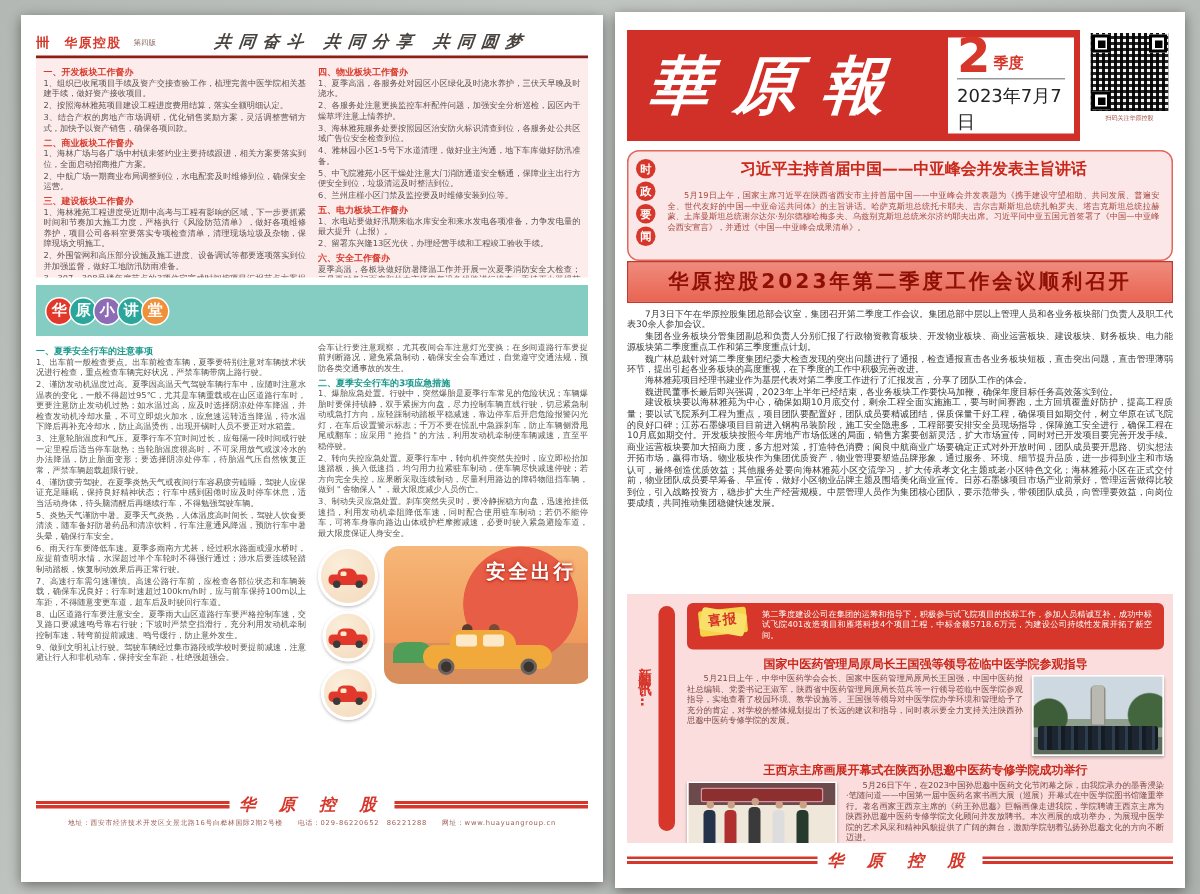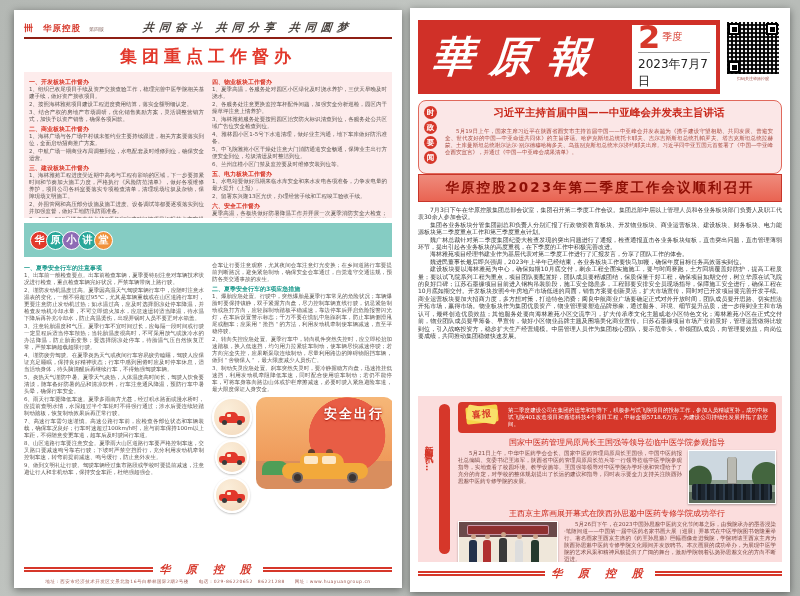--- a/index.html
+++ b/index.html
@@ -67,21 +67,21 @@
   .bwin{position:absolute;bottom:19px;left:22px;width:14px;height:8px;background:#fde8c8;border-radius:2px;box-shadow:18px 0 0 #fde8c8;}
   .head1{position:absolute;bottom:27px;left:26px;width:7px;height:7px;background:#5a3b2e;border-radius:50%;box-shadow:18px 0 0 #7a4a35;}
 
   
   .mastrow{display:flex;gap:4px;}
   .mast{flex:1;background:#d03028;height:74px;display:flex;align-items:center;padding:4px 4px 4px 14px;}
   .masttitle{flex:1;color:#fff;font-family:"DejaVu Serif","Liberation Serif",serif;font-weight:bold;font-style:italic;font-size:42px;letter-spacing:16px;transform:skewX(-4deg);white-space:nowrap;line-height:1;}
   .issuebox{background:#fff;width:84px;height:64px;padding:4px 6px;display:flex;flex-direction:column;justify-content:center;}
   .issuetop{display:flex;align-items:flex-end;gap:2px;border-bottom:1.5px solid #999;padding-bottom:1px;}
   .issuenum{color:#d6372a;font-weight:bold;font-size:32px;line-height:.85;}
-  .issueunit{color:#d6372a;font-weight:normal;font-size:10px;padding-bottom:7px;}
+  .issueunit{color:#d6372a;font-weight:bold;font-size:10px;padding-bottom:2px;}
   .issuedate{font-size:12px;font-weight:normal;color:#222;margin-top:3px;}
   .qrcol{width:58px;display:flex;flex-direction:column;align-items:center;padding-top:2px;}
   .qr{position:relative;width:52px;height:52px;background:
       repeating-linear-gradient(0deg,rgba(0,0,0,.85) 0 2px,rgba(255,255,255,0) 2px 4px),
       repeating-linear-gradient(90deg,#111 0 2px,#f4f4f4 2px 4px);outline:2px solid #fff;}
   .fin{position:absolute;width:12px;height:12px;border:2.5px solid #000;background:#fff;}
   .fin::after{content:"";position:absolute;left:2px;top:2px;width:5px;height:5px;background:#000;}
   .f1{left:1px;top:1px;} .f2{right:1px;top:1px;} .f3{left:1px;bottom:1px;}
   .qrcap{font-size:4px;color:#a04a42;margin-top:2px;white-space:nowrap;}
 
@@ -96,21 +96,21 @@
   .mp{font-size:6px;line-height:7.4px;color:#3a3a3a;text-align:justify;text-indent:2em;}
 
   .pinksec{position:relative;margin-top:4px;background:#fbdddd;height:166px;padding:6px 6px 4px 40px;overflow:hidden;}
   .vbar{position:absolute;left:21px;top:8px;bottom:8px;width:11px;background:#d6372a;border-radius:6px;}
   .vlabel{position:absolute;left:4px;top:42px;writing-mode:vertical-rl;color:#d6372a;font-weight:bold;font-size:9px;letter-spacing:3px;}
   .goodnews{position:relative;background:#d6372a;border-radius:4px;color:#fff;font-size:5.5px;line-height:7px;padding:5px 8px 5px 50px;text-align:justify;}
   .gnlabel{position:absolute;left:8px;top:4px;width:32px;height:17px;}
   .gnlabel::before{content:"";position:absolute;inset:0;background:#f6d44a;transform:rotate(-6deg);border-radius:2px;}
   .gnlabel::after{content:"";position:absolute;inset:1px;background:#f9e06a;transform:rotate(10deg);border-radius:2px;}
   .gntext{position:absolute;inset:0;z-index:1;color:#d6372a;font-weight:bold;font-size:9px;display:flex;align-items:center;justify-content:center;transform:rotate(-6deg);letter-spacing:1px;}
-  .newshead{color:#c9281b;font-weight:normal;font-size:8px;text-align:center;margin:4px 0 2px 0;}
+  .newshead{color:#c9281b;font-weight:bold;font-size:8px;text-align:center;margin:4px 0 2px 0;}
   .newsrow{display:flex;gap:6px;}
   .newstext{flex:1;font-size:5.5px;line-height:7px;color:#7a4a44;text-align:justify;}
   .newstext p{margin:0;text-indent:2em;}
   .photo{border:1.5px solid #fff;box-shadow:0 1px 2px rgba(0,0,0,.3);position:relative;overflow:hidden;flex:0 0 auto;}
   .photo1{width:88px;height:54px;background:linear-gradient(#cdd8e0 0 55%,#8fa08f 55% 78%,#5c6c5c 78% 100%);}
   .ptrees{position:absolute;top:0;left:0;right:0;height:34px;background:radial-gradient(circle at 12% 80%,#3e5e3a 0 12px,rgba(0,0,0,0) 13px),radial-gradient(circle at 90% 75%,#44663f 0 14px,rgba(0,0,0,0) 15px);}
   .pstatue{position:absolute;left:50%;top:6px;width:8px;height:26px;background:#b9b9b1;transform:translateX(-50%);border-radius:2px 2px 0 0;box-shadow:0 1px 0 1px #8f8f87;}
   .ppeople{position:absolute;left:3px;right:3px;bottom:3px;height:16px;background:repeating-linear-gradient(90deg,#1d2630 0 4px,#2e3d4d 4px 6px,#141b22 6px 9px);border-radius:2px;}
   .photo2{width:100px;height:52px;background:linear-gradient(#6a4a4a 0 30%,#efe7da 30% 82%,#cbbfae 82% 100%);}
   .pban{position:absolute;top:3px;left:8px;right:8px;height:10px;background:#8e2f2f;border-radius:2px;box-shadow:inset 0 0 0 1px #c9a;}
@@ -131,21 +131,20 @@
     <div class="lhead">
       <div class="logo">
         <span class="logomark">卌</span>
         <span class="logotxt">华原控股</span>
         <span class="edition">第四版</span>
       </div>
       <div class="slogan">共同奋斗 共同分享 共同圆梦</div>
     </div>
     <div class="lrule"></div>
 
-    <div class="ltitle">集团重点工作督办</div>
 
     <div class="pinkbox">
       <div class="col t5">
           <div class="sh">一、开发板块工作督办</div>
           <div class="ln">1、组织已收尾项目手续及资产交接查验工作，梳理完善中医学院相关基建手续，做好资产接收项目。</div>
           <div class="ln">2、按照海林雅苑项目建设工程进度费用结算，落实全额明细认定。</div>
           <div class="ln">3、结合产权的房地产市场调研，优化销售奖励方案，灵活调整营销方式，加快予以资产销售，确保各项回款。</div>
           <div class="sh">二、商业板块工作督办</div>
           <div class="ln">1、海林广场与各广场中村镇未签约业主要持续跟进，相关方案要落实到位，全面启动招商推广方案。</div>
           <div class="ln">2、中航广场一期商业布局调整到位，水电配套及时维修到位，确保安全运营。</div>

